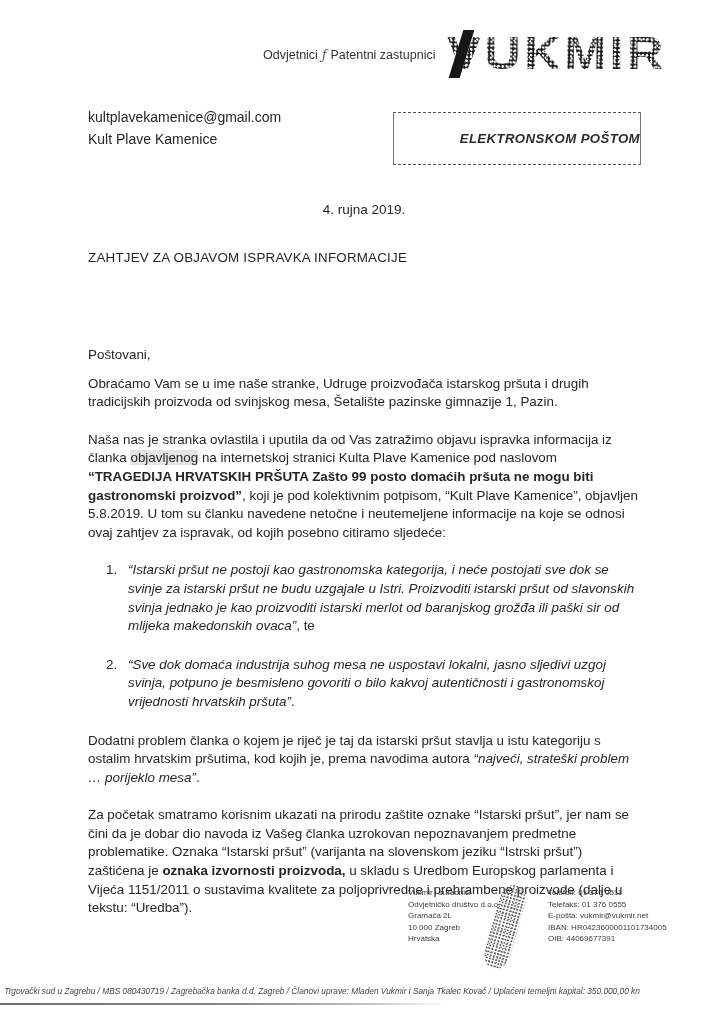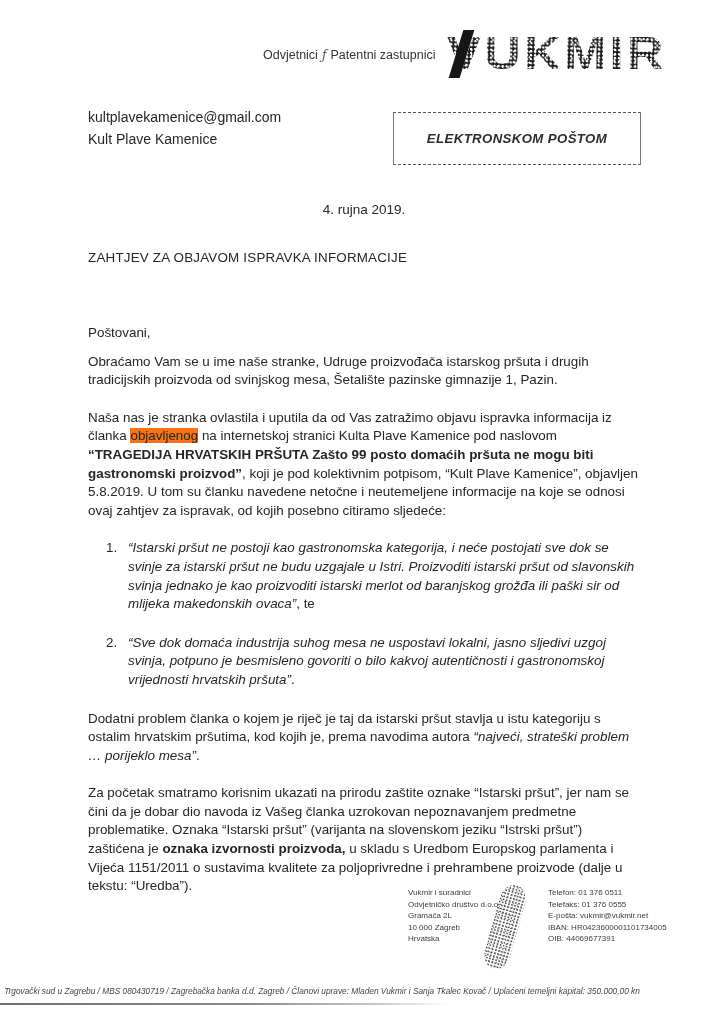--- a/index.html
+++ b/index.html
@@ -23,35 +23,35 @@
     background-size:4px 4px,5.3px 5.3px;
     transform:rotate(2deg);
   }
   .v-stroke{position:absolute;left:9px;top:6px;width:11px;height:48px;background:#161616;transform:skewX(-17deg);}
   
   .recipient{position:absolute;top:106px;left:88px;font-size:14px;line-height:22px;}
   .stamp-box{
     position:absolute;top:112px;left:393px;width:248px;height:53px;box-sizing:border-box;
     border-left:1px solid #777;border-right:1px solid #777;
     border-top:1px dashed #555;border-bottom:1px dashed #555;
-    display:flex;align-items:center;justify-content:center;
+    display:flex;align-items:center;justify-content:flex-end;
   }
   .stamp-text{font-style:italic;font-weight:600;font-size:13.2px;letter-spacing:.4px;color:#2c2c2c;}
   .date{position:absolute;top:202px;left:88px;width:552px;text-align:center;font-size:13.5px;}
   .subject{position:absolute;top:250px;left:88px;font-size:13.4px;font-weight:400;letter-spacing:.2px;}
   
   .bodytext{position:absolute;top:324px;left:88px;width:554px;font-size:13.4px;line-height:18.6px;}
   .bodytext p{margin:0 0 19px 0;}
-  p.salutation{margin-bottom:10px;}
+  p.salutation{margin-bottom:10px;margin-top:22px;}
   .list-row{display:flex;margin:0 0 20px 18px;}
   .list-num{width:22px;flex:none;}
   .list-body{flex:1;}
   .b{font-weight:700;}
   .i{font-style:italic;}
-  .hl{background:#f97316;}
+  .hl{background:#e5e5e5;}
   
   .f-left{position:absolute;top:887px;left:408px;font-size:8px;line-height:11.5px;color:#3a3a3a;}
   .f-right{position:absolute;top:887px;left:548px;font-size:8px;line-height:11.5px;color:#3a3a3a;}
   .quill{
     position:absolute;top:884px;left:492px;width:26px;height:86px;transform:rotate(16deg);
     background-image:
       radial-gradient(circle at 1px 1px, #555 .8px, transparent 1.05px),
       radial-gradient(circle at 2.5px 2px, #666 .7px, transparent .95px);
     background-size:3.2px 3.2px,4.1px 4.1px;border-radius:45%/20%;
   }

